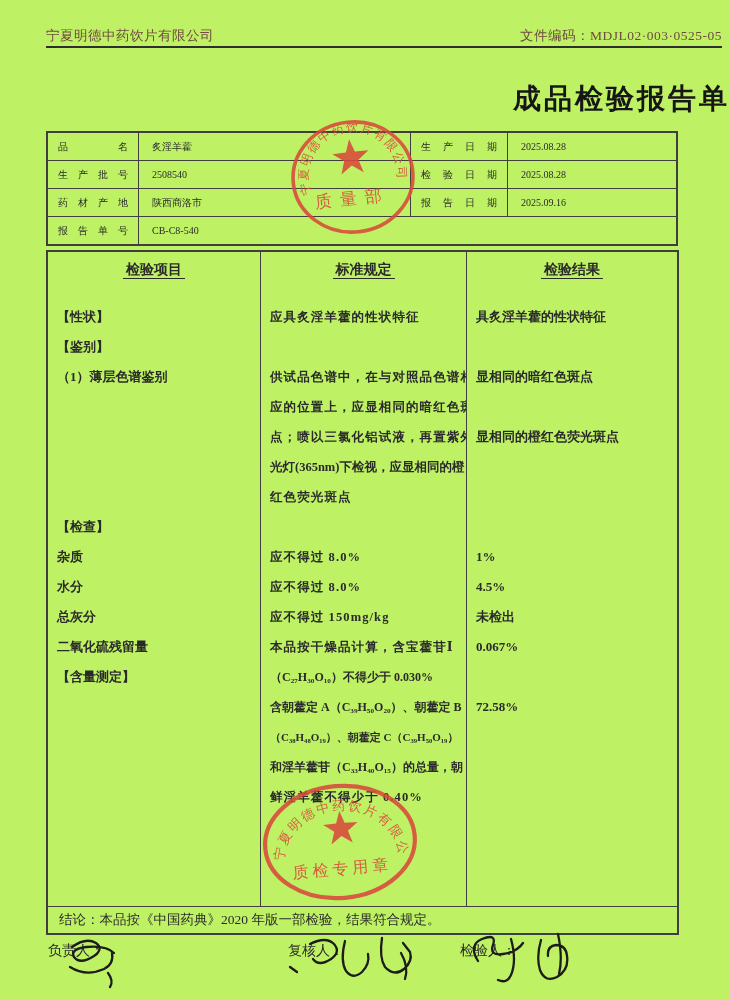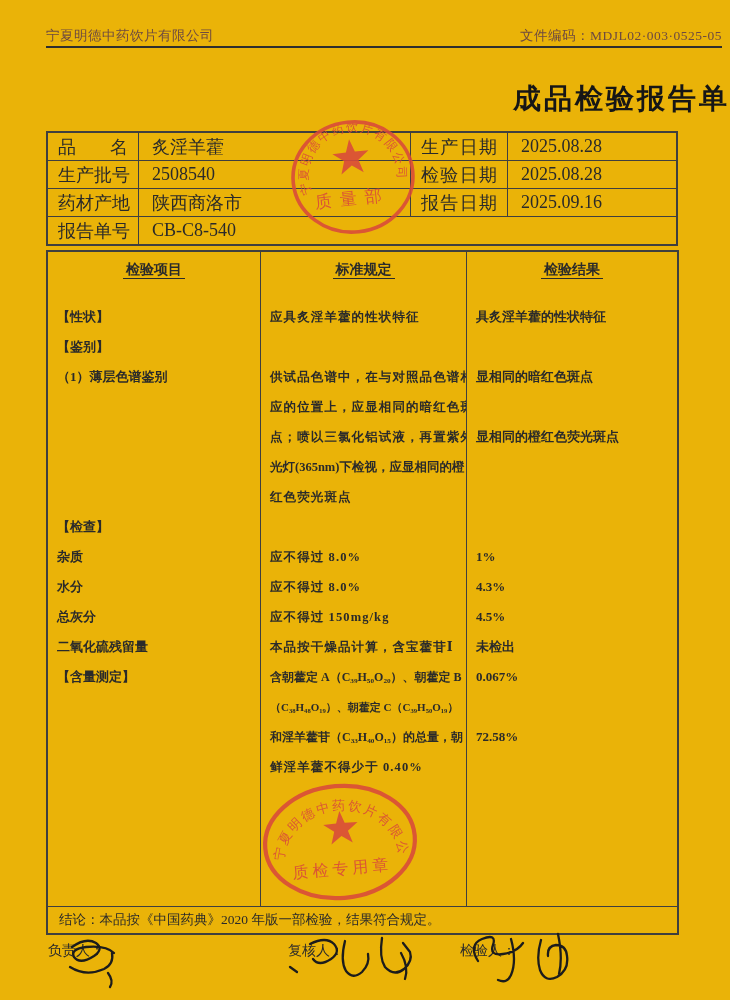--- a/index.html
+++ b/index.html
@@ -1,29 +1,29 @@
 <!DOCTYPE html>
 <html><head>
 <meta charset="utf-8">
 <style>
   html,body{margin:0;padding:0;background:#e8e8e8;}
   .page{
-    position:relative;width:730px;height:1000px;background:#eab308;
+    position:relative;width:730px;height:1000px;background:#bef264;
     font-family:"Liberation Serif","DejaVu Serif",serif;color:#2a2a2a;
     overflow:hidden;margin:0 auto;
   }
   
   .hdr{position:absolute;top:27px;left:46px;width:676px;display:flex;
        justify-content:space-between;font-size:13.5px;color:#6e4a40;letter-spacing:.5px;}
   .hdr-rule{position:absolute;top:46px;left:46px;width:676px;height:2px;background:#2e2e2e;}
   .title{position:absolute;top:80px;left:0;width:730px;text-align:right;
          font-size:28px;font-weight:bold;letter-spacing:3px;color:#161616;}
   
   .info{position:absolute;top:131px;left:46px;width:632px;border-collapse:collapse;
-        table-layout:fixed;font-size:18px;}
+        table-layout:fixed;font-size:10px;}
   .info td{border:1px solid #3f3f3f;height:27px;padding:0 10px;overflow:hidden;white-space:nowrap;}
   .info{border:2px solid #3f3f3f;}
   td.lab{text-align:justify;text-align-last:justify;}
   td.val{padding-left:13px;}
   
   .outer{position:absolute;top:250px;left:46px;width:629px;border:2px solid #3f3f3f;}
   .main{display:flex;height:655px;border-bottom:1px solid #3f3f3f;box-sizing:border-box;font-weight:bold;}
   .c1{width:212px;}
   .c2{width:207px;border-left:1px solid #3f3f3f;border-right:1px solid #3f3f3f;box-sizing:border-box;}
   .c3{flex:1;}
@@ -115,38 +115,38 @@
         <div class="ln sp">供试品色谱中，在与对照品色谱相</div>
         <div class="ln sp">应的位置上，应显相同的暗红色斑</div>
         <div class="ln sp">点；喷以三氯化铝试液，再置紫外</div>
         <div class="ln">光灯(365nm)下检视，应显相同的橙</div>
         <div class="ln sp">红色荧光斑点</div>
         <div class="ln"></div>
         <div class="ln sp">应不得过 8.0%</div>
         <div class="ln sp">应不得过 8.0%</div>
         <div class="ln sp">应不得过 150mg/kg</div>
         <div class="ln sp">本品按干燥品计算，含宝藿苷Ⅰ</div>
+        <div class="ln fml">（C₂₇H₃₀O₁₀）不得少于 0.030%</div>
         <div class="ln fml">含朝藿定 A（C₃₉H₅₀O₂₀）、朝藿定 B</div>
         <div class="ln fml2">（C₃₈H₄₈O₁₉）、朝藿定 C（C₃₉H₅₀O₁₉）</div>
         <div class="ln fml">和淫羊藿苷（C₃₃H₄₀O₁₅）的总量，朝</div>
         <div class="ln sp">鲜淫羊藿不得少于 0.40%</div>
       </div>
 
       <div class="c3">
         <div class="colhead"><span>检验结果</span></div>
         <div class="ln">具炙淫羊藿的性状特征</div>
         <div class="ln"></div>
         <div class="ln">显相同的暗红色斑点</div>
         <div class="ln"></div>
         <div class="ln">显相同的橙红色荧光斑点</div>
         <div class="ln"></div>
         <div class="ln"></div>
         <div class="ln"></div>
         <div class="ln">1%</div>
-        <div class="ln">4.3%</div>
         <div class="ln">4.5%</div>
         <div class="ln">未检出</div>
         <div class="ln">0.067%</div>
         <div class="ln"></div>
         <div class="ln">72.58%</div>
       </div>
     </div>
 
     <div class="concl">
       <span>结论：</span>

